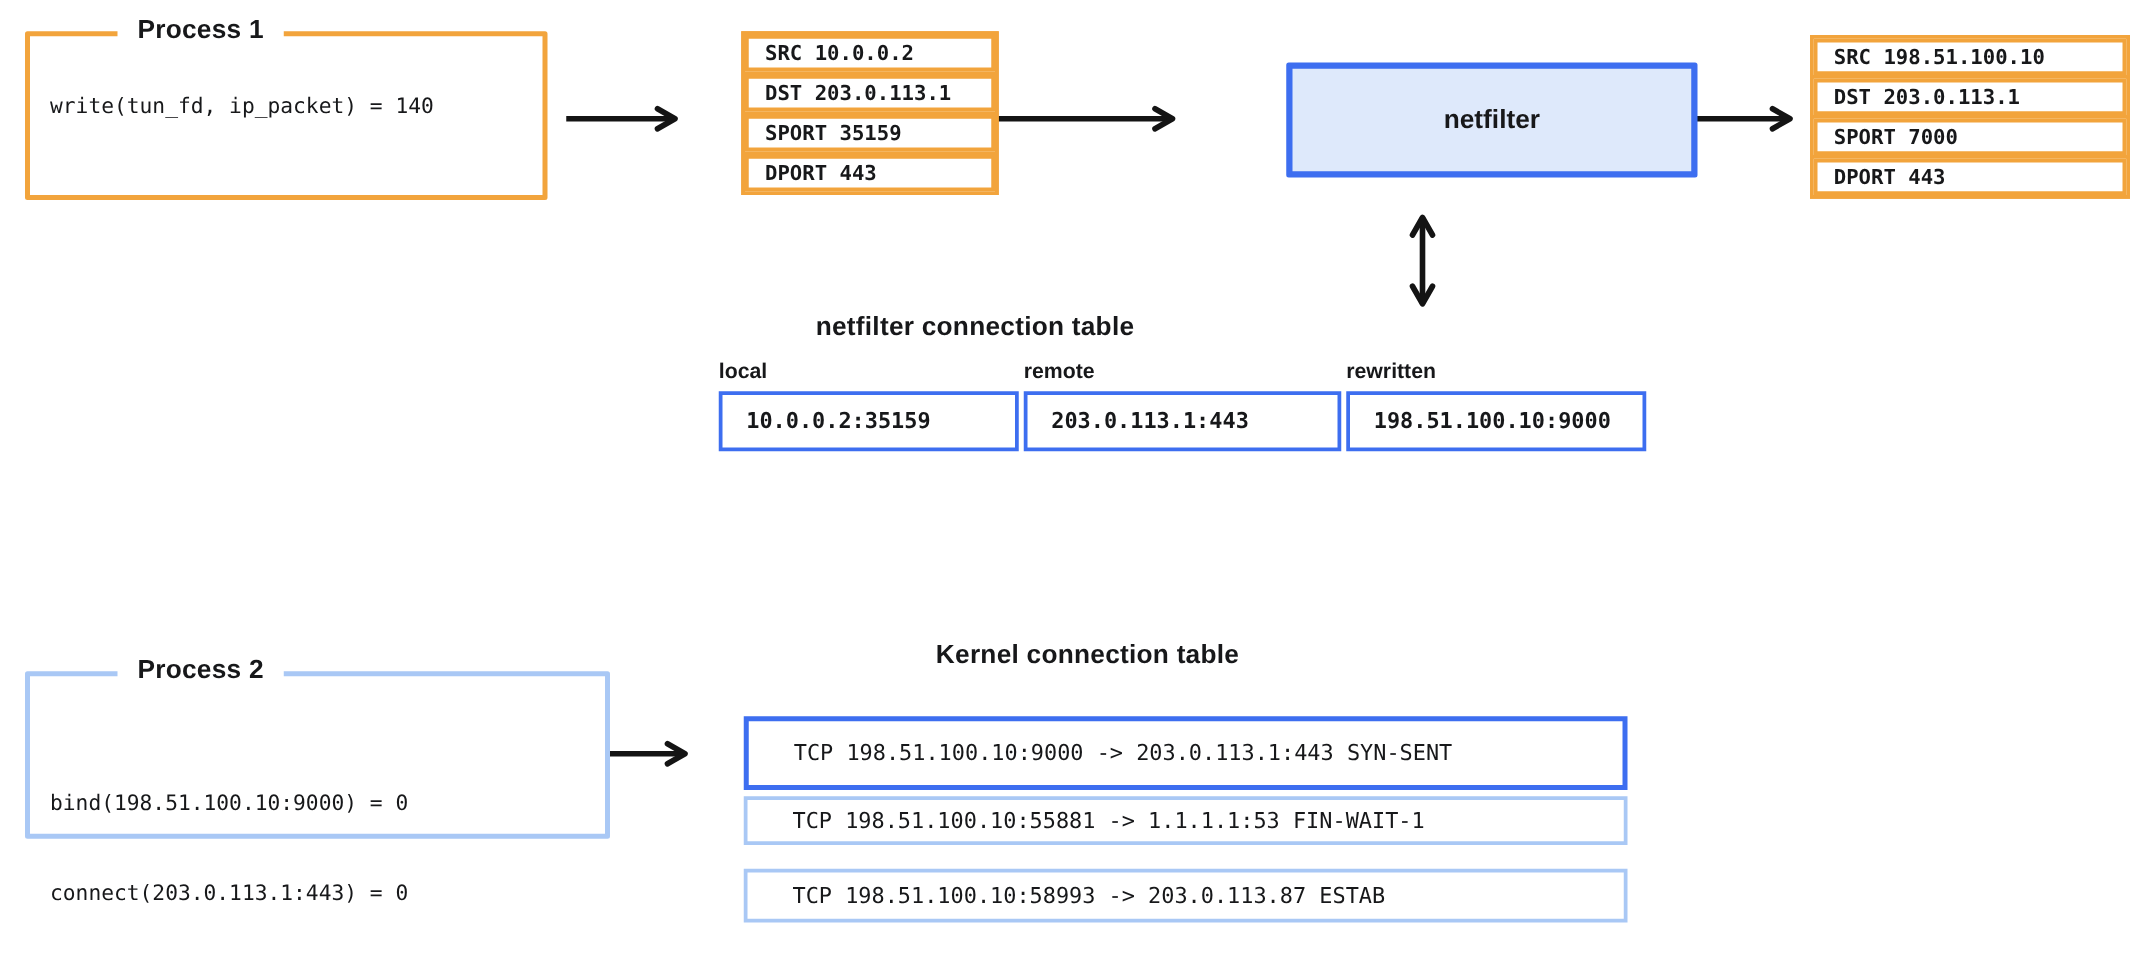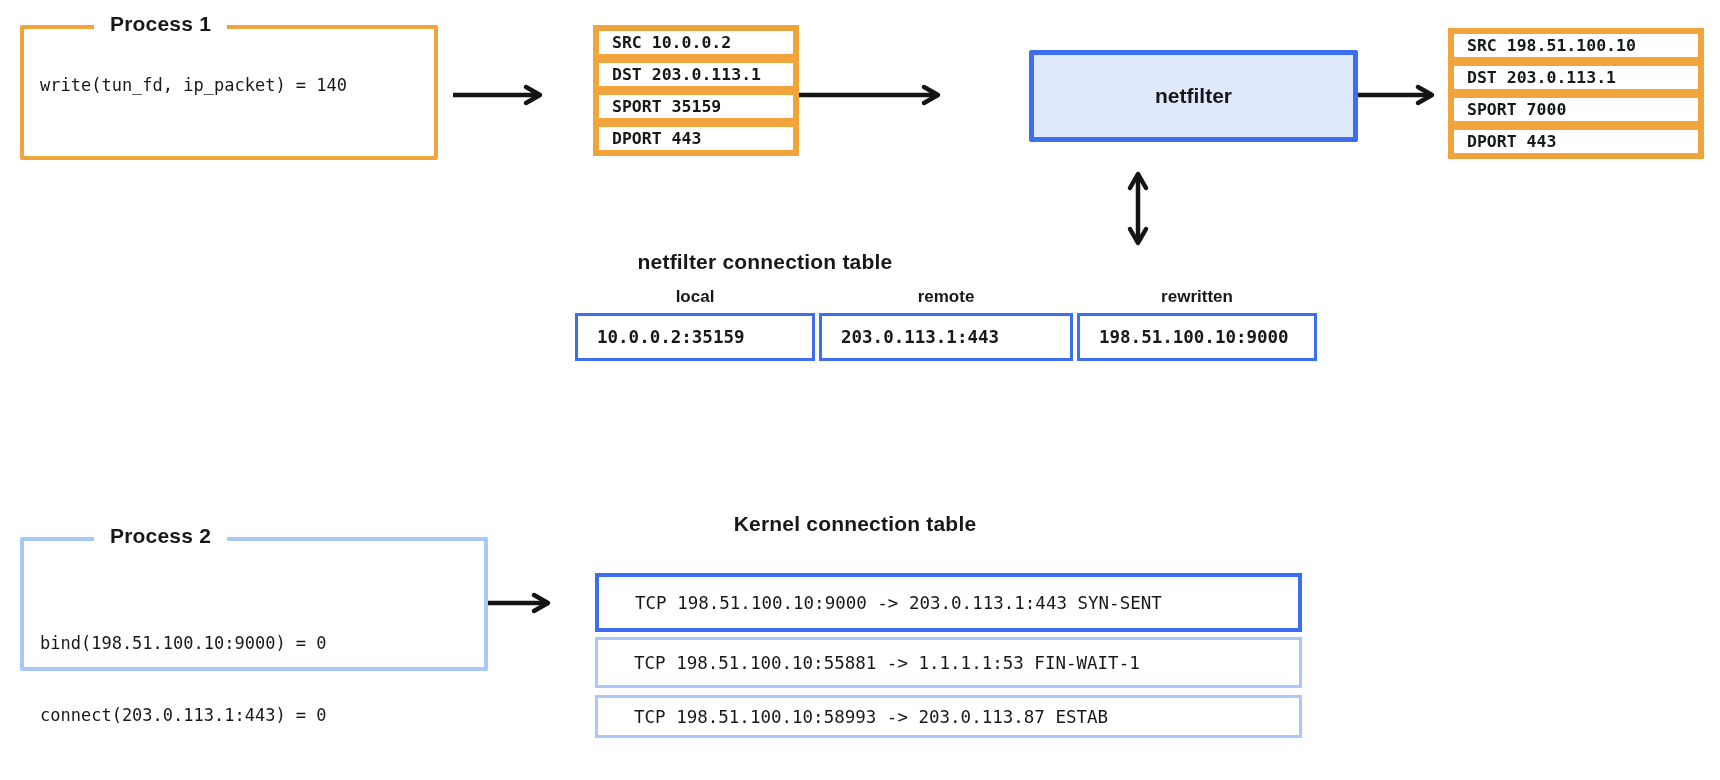--- a/index.html
+++ b/index.html
@@ -77,24 +77,24 @@
 
   
   .ctitle{
     position:absolute;
     transform:translateX(-50%);
     white-space:nowrap;
     font-weight:bold;
     font-size:21px;
     letter-spacing:.2px;
     z-index:2;
+    margin-left:15px;
   }
   .colhead{
     position:absolute;
-    text-align:center;
     font-weight:bold;
     font-size:17px;
     z-index:2;
   }
 
   
   .nfcell{
     position:absolute;
     top:313px;height:48px;
     box-sizing:border-box;
@@ -180,16 +180,16 @@
     <span class="legend">Process 2</span>
     <div class="codelines" style="top:42px;">
       <div>bind(198.51.100.10:9000) = 0</div>
       <div>connect(203.0.113.1:443) = 0</div>
     </div>
   </div>
 
   <div class="ctitle" style="left:855px;top:512px;">Kernel connection table</div>
 
   <div class="krow hl" style="top:573px;height:59px;">TCP 198.51.100.10:9000 -&gt; 203.0.113.1:443 SYN-SENT</div>
-  <div class="krow dim" style="top:637px;height:51px;">TCP 198.51.100.10:55881 -&gt; 1.1.1.1:53 FIN-WAIT-1</div>
+  <div class="krow dim" style="top:637px;height:39px;">TCP 198.51.100.10:55881 -&gt; 1.1.1.1:53 FIN-WAIT-1</div>
   <div class="krow dim" style="top:695px;height:43px;">TCP 198.51.100.10:58993 -&gt; 203.0.113.87 ESTAB</div>
 
 </div>
 
 </body></html>

